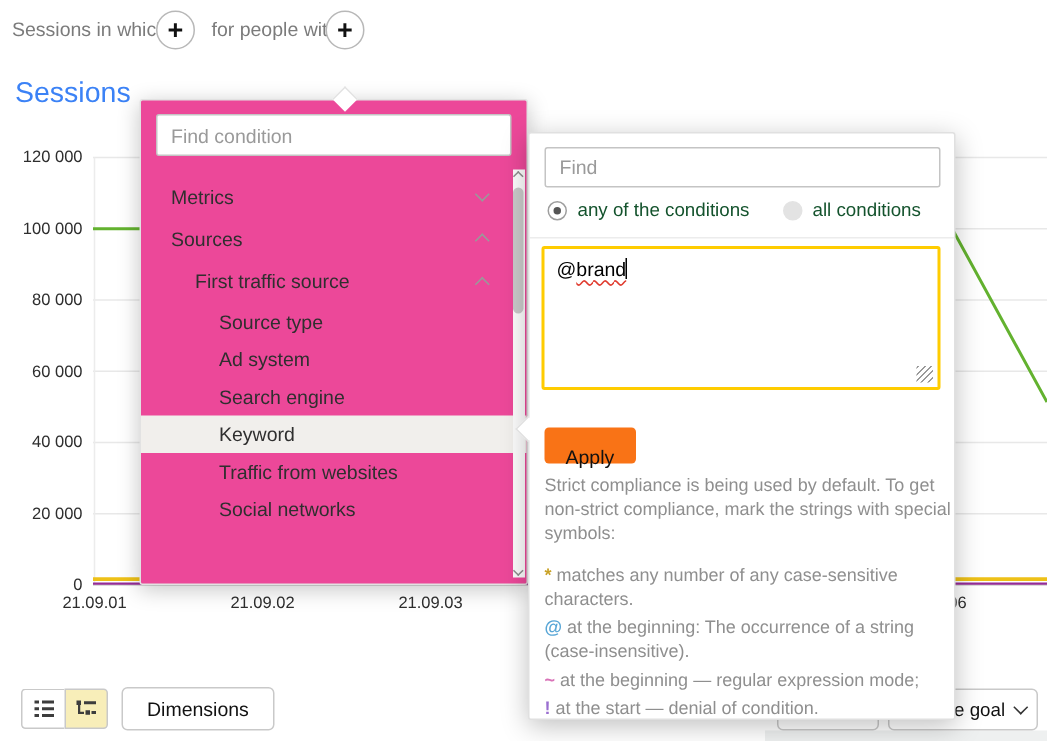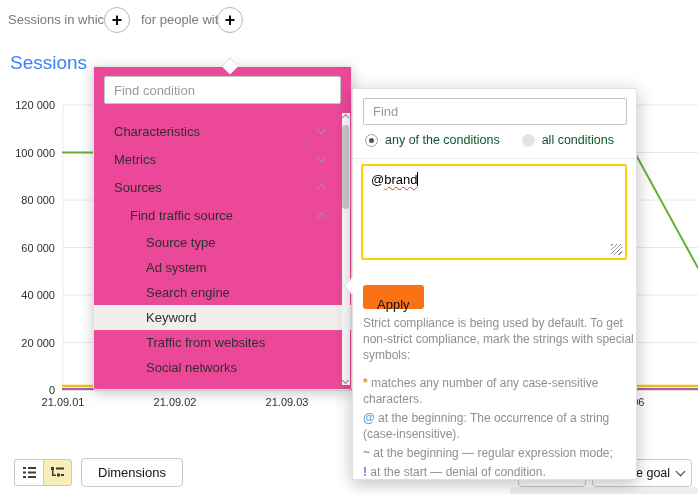--- a/index.html
+++ b/index.html
@@ -143,33 +143,29 @@
       <div class="xlabel" style="left: 399px;">21.09.04</div>
       <div class="xlabel" style="left: 511px;">21.09.05</div>
       <div class="xlabel" style="left: 623px;">21.09.06</div>
     </div>
 
   <div id="cond-dropdown">
     <div class="notch"></div>
     <input class="find-input" type="text" placeholder="Find condition" style="">
     <div id="cond-list">
         <div class="cond-row lvl0">
-          <span>Characteristics</span>
-          <span class="chev down"></span>
-        </div>
-        <div class="cond-row lvl0">
           <span>Metrics</span>
           <span class="chev down"></span>
         </div>
         <div class="cond-row lvl0">
           <span>Sources</span>
           <span class="chev up"></span>
         </div>
         <div class="cond-row lvl1">
-          <span>Find traffic source</span>
+          <span>First traffic source</span>
           <span class="chev up"></span>
         </div>
         <div class="cond-row lvl2">
           <span>Source type</span>
         </div>
         <div class="cond-row lvl2">
           <span>Ad system</span>
         </div>
         <div class="cond-row lvl2">
           <span>Search engine</span>

